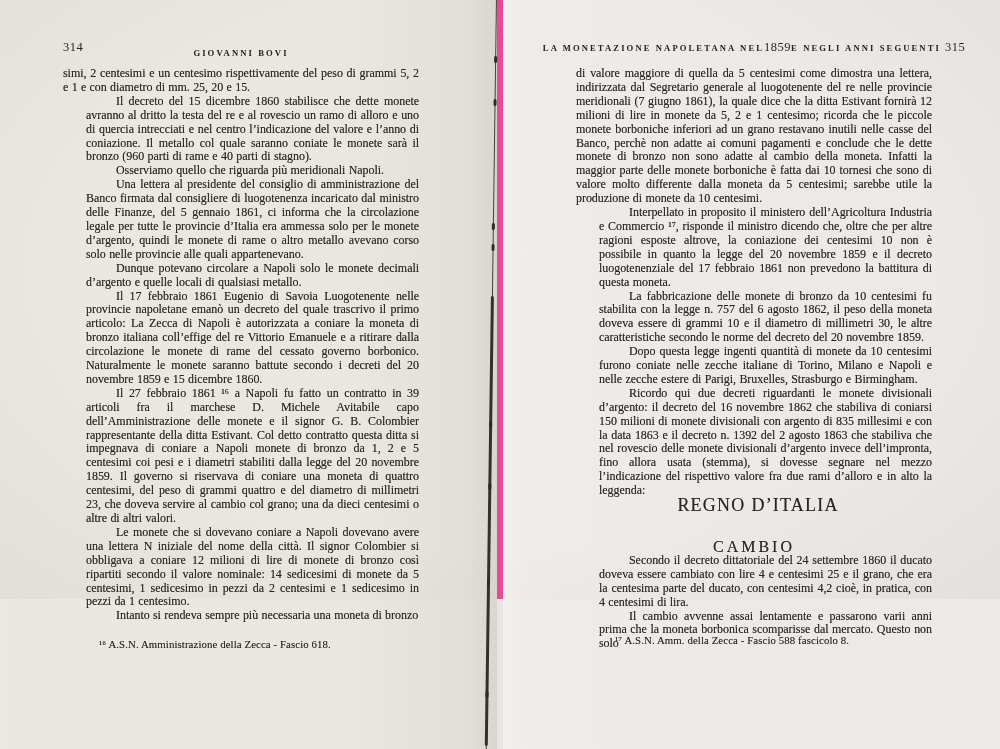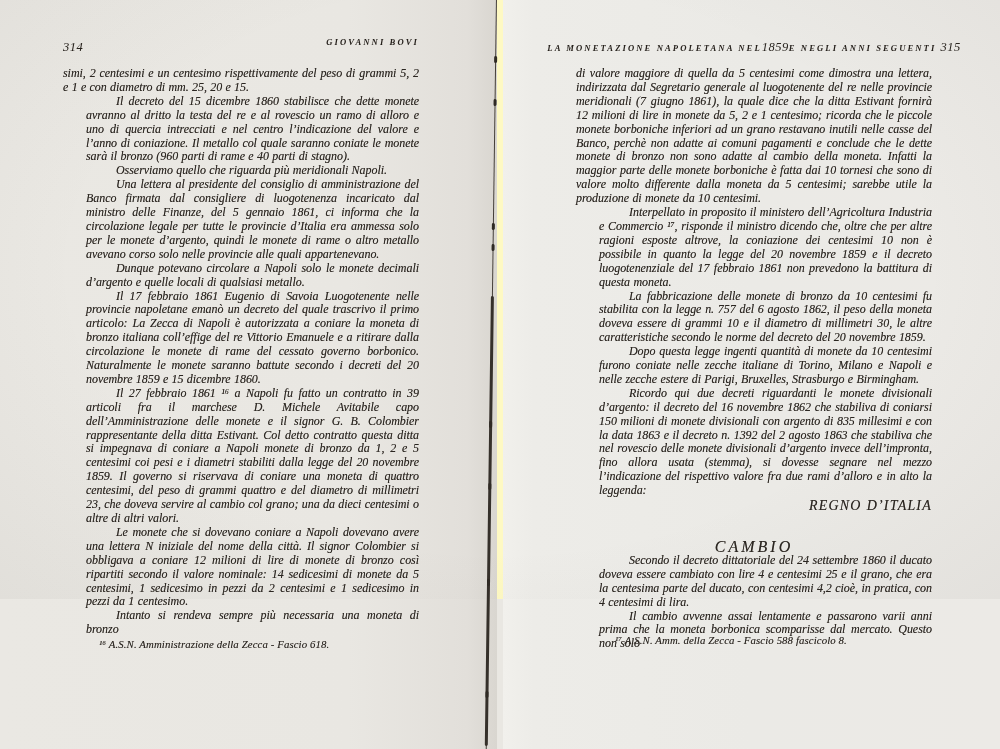--- a/index.html
+++ b/index.html
@@ -1,49 +1,49 @@
 <!DOCTYPE html>
 <html lang="it"><head>
 <meta charset="utf-8">
 <style>
   html,body{margin:0;padding:0;width:1000px;height:749px;overflow:hidden;}
   body{
     background:#e9e7e2;
     font-family:"Liberation Serif","DejaVu Serif",serif;
     color:#2b2621;
   }
-  .spread{position:relative;width:1000px;height:599px;background:#fef9c3;font-style:italic;}
+  .spread{position:relative;width:1000px;height:599px;background:#ec4899;}
   
   .page{position:absolute;top:0;height:749px;}
   .page.left{left:0;width:497px;background:linear-gradient(90deg,#eae8e3 0%,#e9e7e2 70%,#e2dfda 94%,#d9d6d0 100%);}
   .page.right{left:503px;width:497px;background:linear-gradient(90deg,#f1f0ec 0%,#edecE8 6%,#ebeae6 50%,#eceae6 100%);}
   .vignette{position:absolute;inset:0;pointer-events:none;
     background:radial-gradient(ellipse at 50% 45%, rgba(0,0,0,0) 60%, rgba(60,55,48,0.05) 100%);}
   
   .gutter-line{position:absolute;left:496px;top:-4px;width:1.4px;height:760px;background:#352f28;
     transform:rotate(0.78deg);transform-origin:top center;opacity:.9;}
   .gutter-thick{position:absolute;top:300px;left:-0.6px;width:2.4px;height:450px;background:#241e18;border-radius:2px;}
   .speck{position:absolute;left:-1.2px;width:3.6px;height:7px;background:#1d1812;border-radius:2px;}
   
   .page-num{position:absolute;font-size:12.5px;letter-spacing:.5px;color:#26211c;}
   .run-head{font-size:8.6px;font-weight:bold;letter-spacing:2.1px;color:#26211c;white-space:nowrap;}
   .left-pagenum{left:63px;top:40px;}
-  .left-runhead{position:absolute;left:63px;top:31px;width:356px;text-align:right;}
+  .left-runhead{position:absolute;left:63px;top:42px;width:356px;text-align:center;}
   .right-header{position:absolute;left:574px;top:40px;width:360px;display:flex;align-items:baseline;justify-content:center;white-space:nowrap;}
   .right-header .yr,.right-header .pn{font-size:12.5px;letter-spacing:.5px;font-weight:normal;}
   .right-header .pn{margin-left:4px;}
   
   .body-text{position:absolute;top:67px;width:356px;font-size:12px;line-height:13.9px;
     letter-spacing:-0.05px;word-spacing:.4px;text-align:justify;
     text-shadow:0 0 .5px rgba(43,38,33,.5);hyphens:auto;}
   .left-body{left:63px;}
   .right-body{left:576px;}
   .para{margin:0;}
   .para.indent{text-indent:30px;margin-left:23px;}
-  .legend-line{margin:1px 0 0 8px;font-size:14px;letter-spacing:1.2px;text-align:right;}
+  .legend-line{margin:1px 0 0 8px;font-size:18px;letter-spacing:1.2px;text-align:center;}
   .section-heading{margin:27px 0 0 0;font-size:16px;letter-spacing:3px;text-align:center;
     text-shadow:0 0 .5px rgba(43,38,33,.5);}
   
   .footnote{position:absolute;font-size:10.8px;letter-spacing:.1px;white-space:nowrap;
     text-shadow:0 0 .4px rgba(43,38,33,.45);}
   .fn-left{left:99px;top:638px;text-align:right;}
   .fn-right{left:615px;top:634px;}
 </style>
 </head>
 <body>

